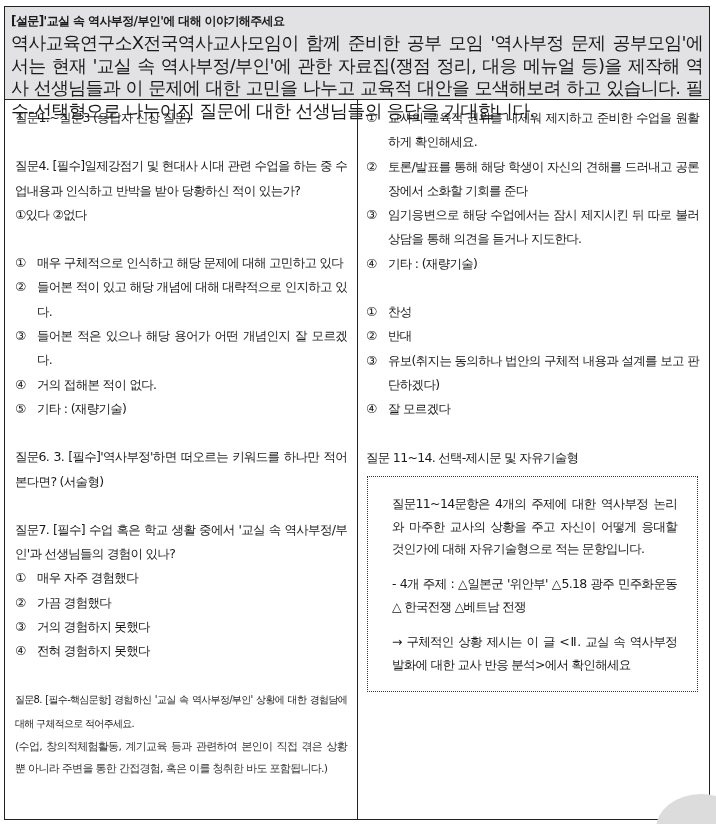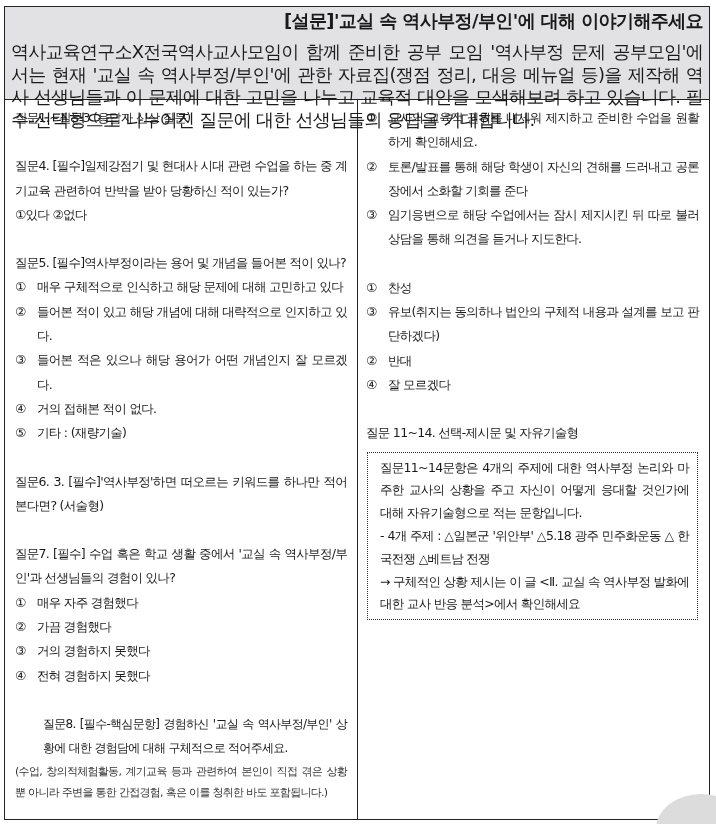--- a/index.html
+++ b/index.html
@@ -2,65 +2,64 @@
 <html><head>
 <meta charset="utf-8">
 <style>
   html, body { margin: 0; padding: 0; background: #ffffff; }
   body { width: 716px; height: 824px; position: relative; overflow: hidden;
          font-family: "DejaVu Sans", sans-serif; color: #1a1a1a; }
   .doc { position: absolute; left: 4px; top: 6px; width: 706px; height: 814px;
          border: 1.5px solid #222; box-sizing: border-box; }
   .header { height: 93px; background: #e2e2e4; border-bottom: 1.5px solid #222;
             box-sizing: border-box; padding: 4px 6px 0 6px; }
-  .header .title { text-align: right; font-size: 18px; font-weight: bold; letter-spacing: -0.6px;
-                   line-height: 20px; margin-bottom: 10px; }
+  .header .title { text-align: left; font-size: 12px; font-weight: bold; letter-spacing: -0.6px;
+                   line-height: 20px; margin-bottom: 1px; }
   .header .intro { font-size: 18px; letter-spacing: -0.75px; line-height: 22.5px; text-align: justify;
                    text-align-last: left; }
   .cols { position: absolute; top: 93px; left: 0; right: 0; bottom: 0; display: flex; }
   .col { box-sizing: border-box; padding: 6px 10px 0 10px; font-size: 12.5px; letter-spacing: -0.7px;
          line-height: 24.3px; }
   .col.left { width: 353px; border-right: 1.5px solid #222; }
   .col.right { flex: 1; padding-left: 8px; padding-right: 10px; }
   .q { margin-bottom: 24px; }
   .q .qtext { text-align: justify; }
   .opt { padding-left: 22px; text-indent: -22px; text-align: justify; }
   .opt .num { display: inline-block; width: 22px; text-indent: 0; }
   .inline-opts { }
   .note { font-size: 11px; color: #333; line-height: 21.5px; text-align: justify; letter-spacing: -0.7px; }
-  .q8-main { font-size: 12px; margin-left: 28px; }
+  .q8-main { font-size: 10px; }
   .dotbox { margin: 6px 1px 0 1px; border: 1.5px dotted #333; padding: 4px 8px 3px 12px;
             font-size: 12.5px; line-height: 22.8px; letter-spacing: -0.7px; }
-  .dotbox p { margin: 0; text-align: justify; }
+  .dotbox p { margin: 12px; text-align: justify; }
   .corner-shape { position: absolute; right: -30px; bottom: -40px; width: 90px; height: 70px;
                   background: #dcdcdc; border-radius: 50%; }
 </style>
 </head>
 <body>
 
 <div class="doc">
   <div class="header">
     <div class="title">[설문]'교실 속 역사부정/부인'에 대해 이야기해주세요</div>
     <div class="intro">역사교육연구소X전국역사교사모임이 함께 준비한 공부 모임 '역사부정 문제 공부모임'에서는 현재 '교실 속 역사부정/부인'에 관한 자료집(쟁점 정리, 대응 메뉴얼 등)을 제작해 역사 선생님들과 이 문제에 대한 고민을 나누고 교육적 대안을 모색해보려 하고 있습니다. 필수-선택형으로 나누어진 질문에 대한 선생님들의 응답을 기대합니다.</div>
   </div>
 
   <div class="cols">
 
     <div class="col left">
       <div class="q">
         <div class="qtext">질문1.~질문3 (응답자 신상 질문)</div>
       </div>
 
       <div class="q">
-        <div class="qtext">질문4. [필수]일제강점기 및 현대사 시대 관련 수업을 하는 중 계기교육 관련하여 반박을 받아 당황하신 적이 있는가?</div>
+        <div class="qtext">질문4. [필수]일제강점기 및 현대사 시대 관련 수업을 하는 중 수업내용과 인식하고 반박을 받아 당황하신 적이 있는가?</div>
         <div class="inline-opts">①있다 ②없다</div>
       </div>
 
       <div class="q">
-        <div class="qtext">질문5. [필수]역사부정이라는 용어 및 개념을 들어본 적이 있나?</div>
         <div class="opt"><span class="num">①</span><span>매우 구체적으로 인식하고 해당 문제에 대해 고민하고 있다</span></div>
         <div class="opt"><span class="num">②</span><span>들어본 적이 있고 해당 개념에 대해 대략적으로 인지하고 있다.</span></div>
         <div class="opt"><span class="num">③</span><span>들어본 적은 있으나 해당 용어가 어떤 개념인지 잘 모르겠다.</span></div>
         <div class="opt"><span class="num">④</span><span>거의 접해본 적이 없다.</span></div>
         <div class="opt"><span class="num">⑤</span><span>기타 : (재량기술)</span></div>
       </div>
 
       <div class="q">
         <div class="qtext">질문6. 3. [필수]'역사부정'하면 떠오르는 키워드를 하나만 적어본다면? (서술형)</div>
       </div>
@@ -77,26 +76,27 @@
         <div class="qtext q8-main">질문8. [필수-핵심문항] 경험하신 '교실 속 역사부정/부인' 상황에 대한 경험담에 대해 구체적으로 적어주세요.</div>
         <div class="note">(수업, 창의적체험활동, 계기교육 등과 관련하여 본인이 직접 겪은 상황 뿐 아니라 주변을 통한 간접경험, 혹은 이를 청취한 바도 포함됩니다.)</div>
       </div>
     </div>
 
     <div class="col right">
       <div class="q">
         <div class="opt"><span class="num">①</span><span>교사의 교육적 권위를 내세워 제지하고 준비한 수업을 원활하게 확인해세요.</span></div>
         <div class="opt"><span class="num">②</span><span>토론/발표를 통해 해당 학생이 자신의 견해를 드러내고 공론장에서 소화할 기회를 준다</span></div>
         <div class="opt"><span class="num">③</span><span>임기응변으로 해당 수업에서는 잠시 제지시킨 뒤 따로 불러 상담을 통해 의견을 듣거나 지도한다.</span></div>
+        <div class="opt"><span class="num">④</span><span>기타 : (재량기술)</span></div>
       </div>
 
       <div class="q">
         <div class="opt"><span class="num">①</span><span>찬성</span></div>
+        <div class="opt"><span class="num">②</span><span>반대</span></div>
         <div class="opt"><span class="num">③</span><span>유보(취지는 동의하나 법안의 구체적 내용과 설계를 보고 판단하겠다)</span></div>
-        <div class="opt"><span class="num">②</span><span>반대</span></div>
         <div class="opt"><span class="num">④</span><span>잘 모르겠다</span></div>
       </div>
 
       <div class="q">
         <div class="qtext">질문 11~14. 선택-제시문 및 자유기술형</div>
         <div class="dotbox">
           <p>질문11~14문항은 4개의 주제에 대한 역사부정 논리와 마주한 교사의 상황을 주고 자신이 어떻게 응대할 것인가에 대해 자유기술형으로 적는 문항입니다.</p>
           <p>- 4개 주제 : △일본군 '위안부' △5.18 광주 민주화운동 △ 한국전쟁 △베트남 전쟁</p>
           <p>→ 구체적인 상황 제시는 이 글 &lt;Ⅱ. 교실 속 역사부정 발화에 대한 교사 반응 분석&gt;에서 확인해세요</p>
         </div>

